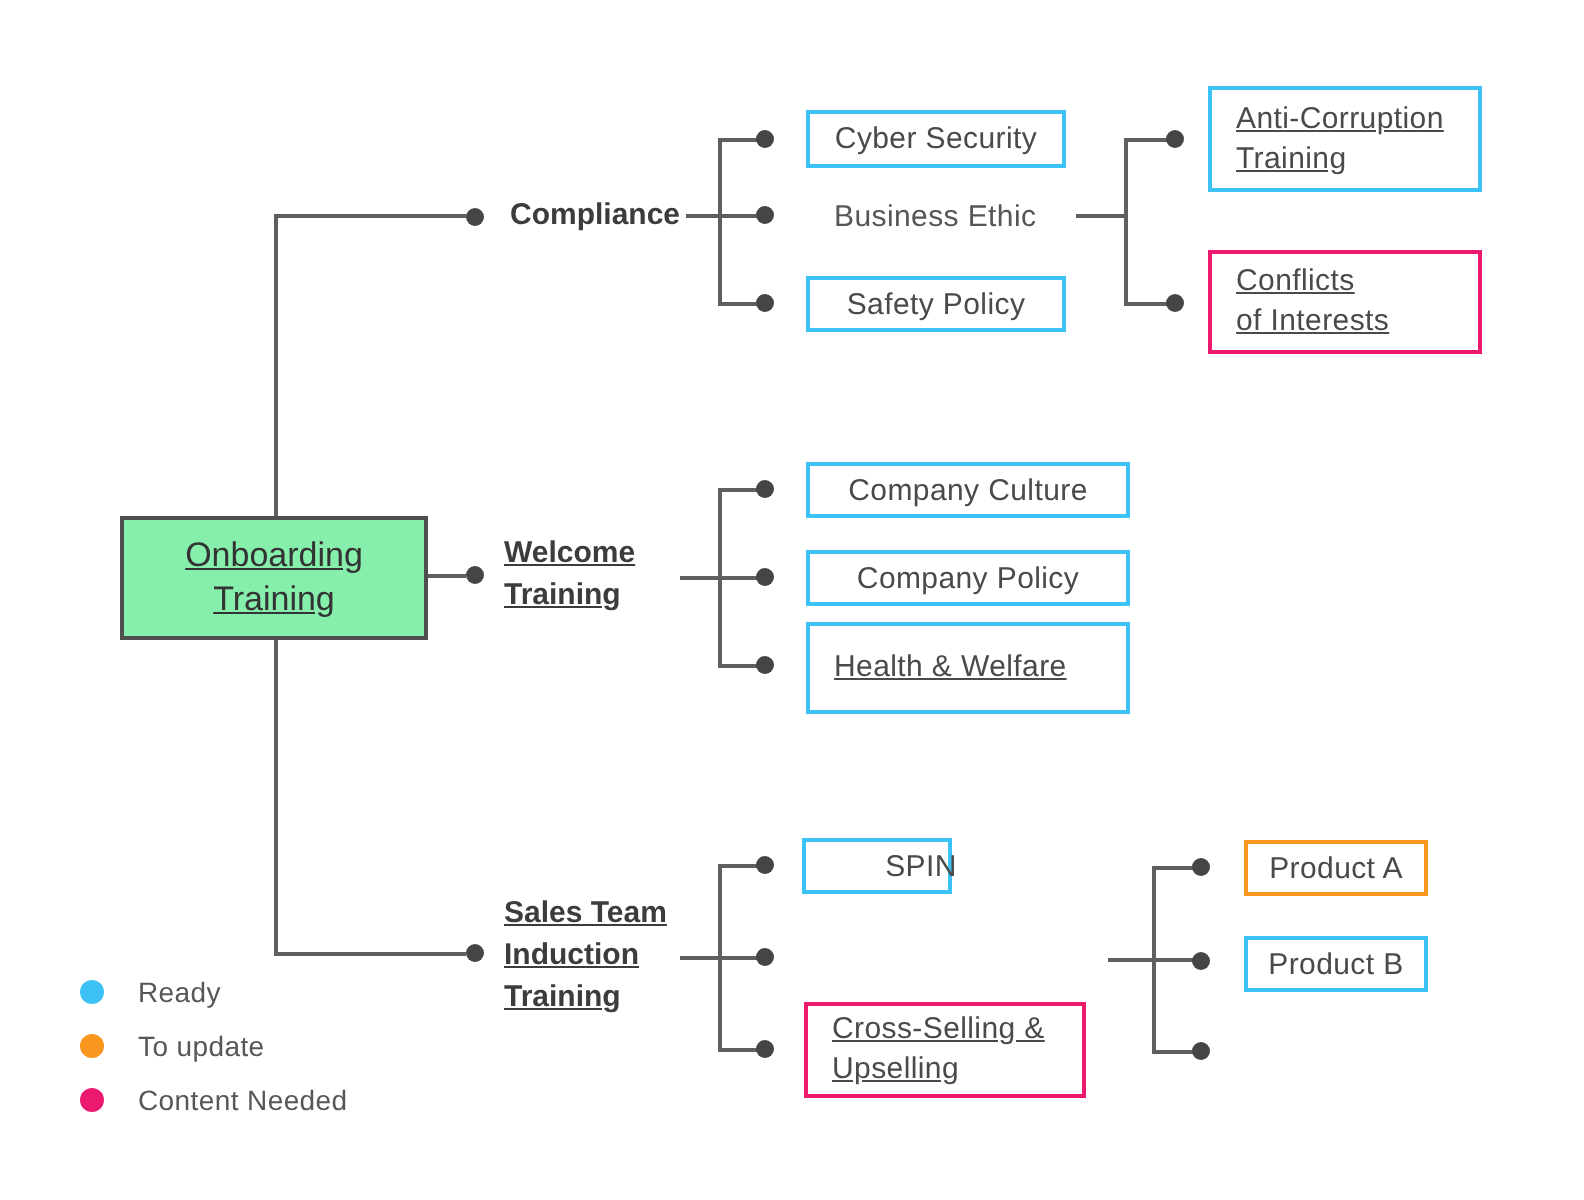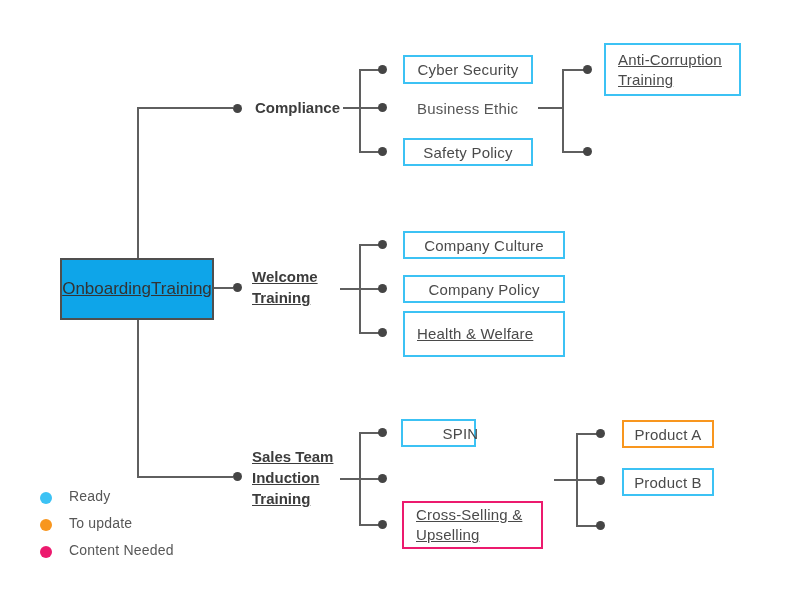--- a/index.html
+++ b/index.html
@@ -19,26 +19,26 @@
     font-size:15px;color:#4a4a4a;letter-spacing:.2px;
   }
   .nodebox.left{justify-content:flex-start;padding-left:12px;line-height:20px;}
   .b-ready{border-color:var(--ready,#3cc2f4);}
   .b-to-update{border-color:var(--to-update,#f8961e);}
   .b-content-needed{border-color:var(--content-needed,#ec1a6e);}
   .plain-label{position:absolute;font-size:15px;color:#565656;letter-spacing:.2px;white-space:nowrap;}
   .branch-label{position:absolute;font-size:15px;font-weight:700;color:#3c3c3c;line-height:21px;white-space:nowrap;}
   .rootbox{
     position:absolute;left:60px;top:258px;width:154px;height:62px;box-sizing:border-box;
-    border:2px solid var(--root-border,#4f4f4f);background:#0ea5e9;
-    display:flex;align-items:center;justify-content:center;
+    border:2px solid var(--root-border,#4f4f4f);background:#86efac;
+    display:flex;flex-direction:column;align-items:center;justify-content:center;
     font-size:17px;line-height:22px;color:#333;font-weight:400;text-align:center;
   }
   
-  .legend-row{position:absolute;left:40px;display:flex;align-items:flex-end;gap:17px;height:16px;}
+  .legend-row{position:absolute;left:40px;display:flex;align-items:center;gap:17px;height:16px;}
   .legend-dot{width:12px;height:12px;border-radius:50%;flex:none;}
   .legend-dot.ready{background:var(--ready,#3cc2f4);}
   .legend-dot.to-update{background:var(--to-update,#f8961e);}
   .legend-dot.content-needed{background:var(--content-needed,#ec1a6e);}
   .legend-label{font-size:14px;color:#575757;letter-spacing:.2px;white-space:nowrap;}
   .tline{display:block;text-decoration:underline;}
 </style>
 </head>
 <body>
 
@@ -78,20 +78,26 @@
   <div class="line v" style="left:562px;top:69px;height:84px;"></div>
   <div class="line h" style="left:562px;top:69px;width:25px;"></div>
   <div class="line h" style="left:562px;top:151px;width:25px;"></div>
   <div class="cdot" style="left:583px;top:65px;"></div>
   <div class="cdot" style="left:583px;top:147px;"></div>
 
   <div class="nodebox left b-ready" style="left:604px;top:43px;width:137px;height:53px;">
     <span>
       <span class="tline">Anti-Corruption</span>
       <span class="tline">Training</span>
+    </span>
+  </div>
+  <div class="nodebox left b-content-needed" style="left:604px;top:125px;width:137px;height:52px;">
+    <span>
+      <span class="tline">Conflicts</span>
+      <span class="tline">of Interests</span>
     </span>
   </div>
 
   <div class="branch-label" style="left:252px;top:266px;">
     <span class="tline">Welcome</span>
     <span class="tline">Training</span>
   </div>
 
   <div class="line h" style="left:340px;top:288px;width:42px;"></div>
   <div class="line v" style="left:359px;top:244px;height:90px;"></div>

